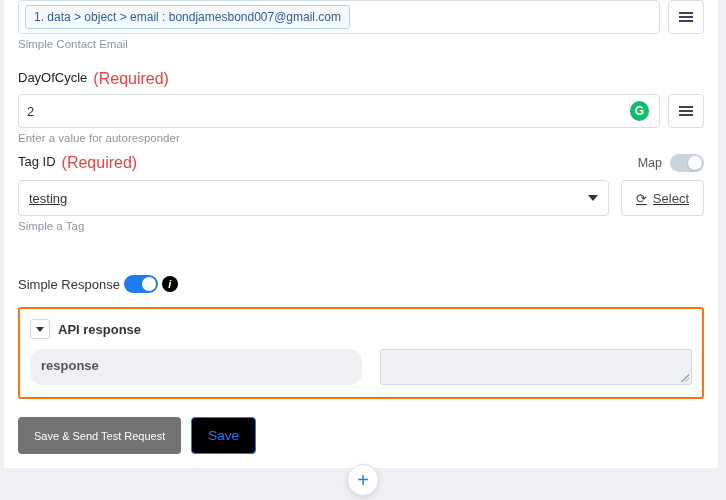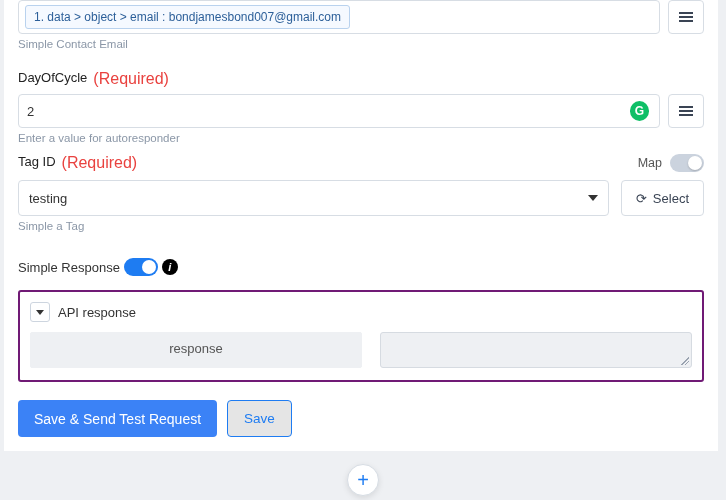--- a/index.html
+++ b/index.html
@@ -21,38 +21,38 @@
   .menu-icon span { top: 4px; }
   .menu-icon::after { top: 8px; }
   .pill { display: inline-block; border: 1px solid #b9d2ee; background: #f5f9ff; color: #2c5f99; border-radius: 3px; padding: 4px 8px; font-size: 12px; }
   .g-badge { width: 20px; height: 20px; border-radius: 50%; background: #0fbf67; color: #fff; font-size: 12px; font-weight: bold; display: flex; align-items: center; justify-content: center; margin-right: 2px; }
   .row-head { display: flex; align-items: center; justify-content: space-between; }
   .map-ctrl { display: flex; align-items: center; gap: 8px; color: #555; font-size: 12.5px; }
   .toggle { position: relative; width: 34px; height: 18px; background: #cbd3de; border-radius: 9px; cursor: pointer; }
   .toggle-off .knob { position: absolute; width: 14px; height: 14px; background: #fff; border-radius: 50%; top: 2px; right: 2px; box-shadow: 0 1px 2px rgba(0,0,0,.2); }
   .toggle-on { background: #1e7cf2; }
   .toggle-on .knob { position: absolute; width: 14px; height: 14px; background: #fff; border-radius: 50%; top: 2px; right: 2px; }
-  .select-row { display: flex; gap: 12px; }
+  .select-row { display: flex; gap: 12px; text-decoration: underline; }
   .select-box { flex: 1; border: 1px solid #d7dde4; border-radius: 4px; background: #fff; display: flex; align-items: center; justify-content: space-between; padding: 8px 10px; min-height: 36px; }
   .caret { width: 0; height: 0; border-left: 5px solid transparent; border-right: 5px solid transparent; border-top: 6px solid #333; }
   .refresh-btn { border: 1px solid #d7dde4; border-radius: 4px; background: #fff; display: flex; align-items: center; gap: 6px; padding: 8px 14px; color: #3a4454; font-size: 13px; cursor: pointer; }
   .refresh-icon { font-size: 13px; }
-  .simple-row { display: flex; align-items: center; gap: 4px; margin-top: 26px; }
+  .simple-row { display: flex; align-items: center; gap: 4px; margin-top: 43px; }
   .info-badge { width: 16px; height: 16px; border-radius: 50%; background: #000; color: #fff; font-size: 11px; font-weight: bold; display: flex; align-items: center; justify-content: center; font-style: italic; }
-  .api-box { border: 2px solid #701a75; border-radius: 3px; padding: 10px 10px 12px 10px; margin-top: 14px; }
+  .api-box { border: 2px solid #f97316; border-radius: 3px; padding: 10px 10px 12px 10px; margin-top: 14px; font-weight: bold; }
   .api-head { display: flex; align-items: center; gap: 8px; margin-bottom: 10px; }
   .expand-btn { width: 20px; height: 20px; border: 1px solid #cdd5df; border-radius: 3px; display: flex; align-items: center; justify-content: center; cursor: pointer; }
   .chev { width: 0; height: 0; border-left: 4px solid transparent; border-right: 4px solid transparent; border-top: 5px solid #333; }
   .api-grid { display: flex; gap: 18px; }
-  .grey-input { flex: 1; background: #eef0f3; border: 1px solid #eef0f3; border-radius: 2px; min-height: 36px; padding: 8px 10px; font-size: 13px; color: #555; text-align: center; }
+  .grey-input { flex: 1; background: #eef0f3; border: 1px solid #eef0f3; border-radius: 12px; min-height: 36px; padding: 8px 10px; font-size: 13px; color: #555; }
   .grey-text { flex: 1; background: #eef0f3; border: 1px solid #d6dbe1; border-radius: 3px; min-height: 36px; resize: none; position: relative; }
   .grey-text::after { content: ""; position: absolute; right: 2px; bottom: 2px; width: 8px; height: 8px; background: linear-gradient(135deg, transparent 50%, #9aa3b0 50%, #9aa3b0 60%, transparent 60%, transparent 70%, #9aa3b0 70%, #9aa3b0 80%, transparent 80%); }
   .btn-row { display: flex; gap: 10px; margin-top: 18px; }
-  .btn-primary { background: #3b82f6; color: #fff; border: none; border-radius: 4px; padding: 10px 16px; font-size: 14px; cursor: pointer; }
-  .btn-secondary { background: #e5e5e5; color: #1e7cf2; border: 1px solid #1e7cf2; border-radius: 4px; padding: 10px 16px; font-size: 13.5px; cursor: pointer; }
+  .btn-primary { background: #737373; color: #fff; border: none; border-radius: 4px; padding: 10px 16px; font-size: 11px; cursor: pointer; }
+  .btn-secondary { background: #000000; color: #1e7cf2; border: 1px solid #1e7cf2; border-radius: 4px; padding: 10px 16px; font-size: 13.5px; cursor: pointer; }
   .plus-fab { position: absolute; left: 50%; top: 464px; transform: translateX(-50%); width: 32px; height: 32px; border-radius: 50%; background: #fff; border: 1px solid #d7dde4; box-shadow: 0 2px 6px rgba(0,0,0,.1); display: flex; align-items: center; justify-content: center; color: #1e7cf2; font-size: 20px; font-weight: 300; cursor: pointer; }
   .stage { position: relative; width: 726px; height: 472px; }
 </style>
 </head>
 <body>
 
 <div class="stage">
   <div class="panel">
 
     <div class="row row-first">

